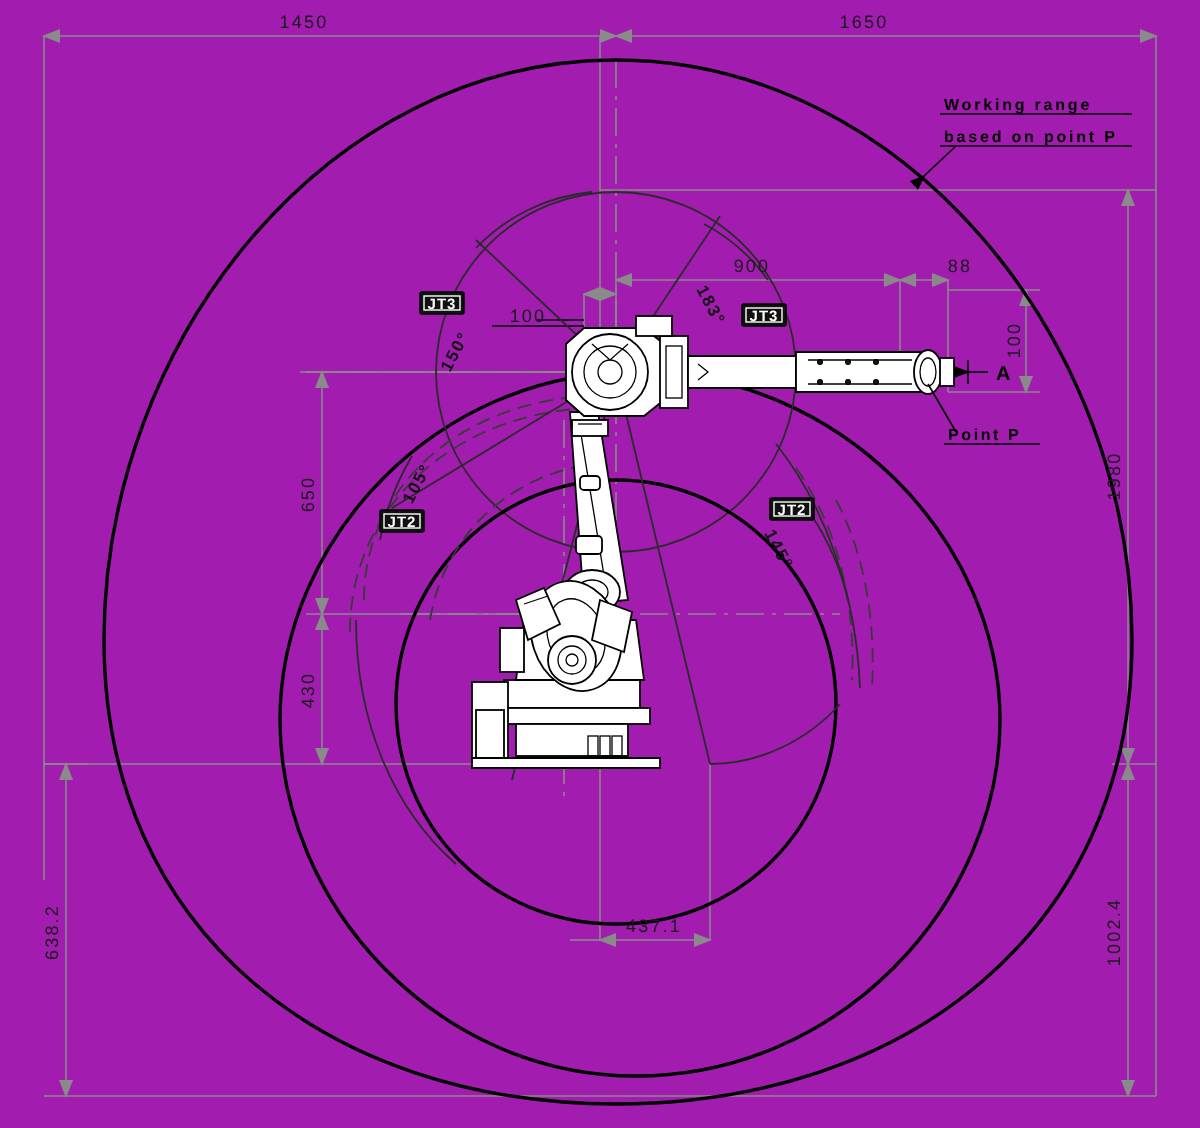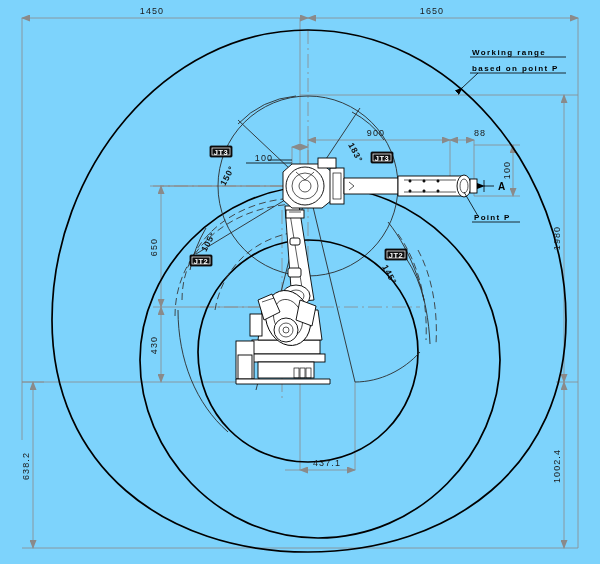--- a/index.html
+++ b/index.html
@@ -7,21 +7,21 @@
     padding: 0;
     background: #ffffff;
   }
   body {
     font-family: "Liberation Sans", sans-serif;
   }
   #drawing-root {
     position: relative;
     width: 600px;
     height: 564px;
-    background: #7dd3fc;
+    background: #a21caf;
     overflow: hidden;
   }
   #drawing-svg {
     position: absolute;
     top: 0;
     left: 0;
     width: 600px;
     height: 564px;
   }
   .dim-text {

